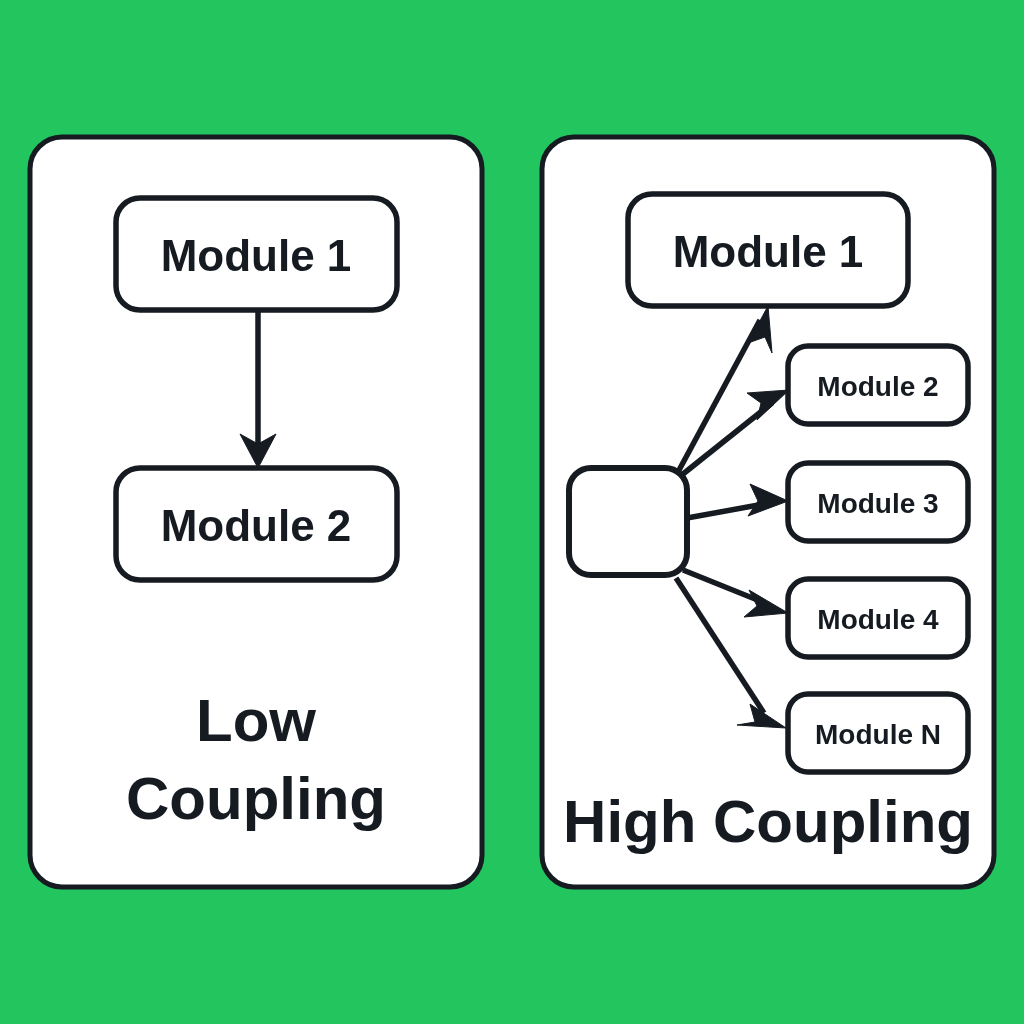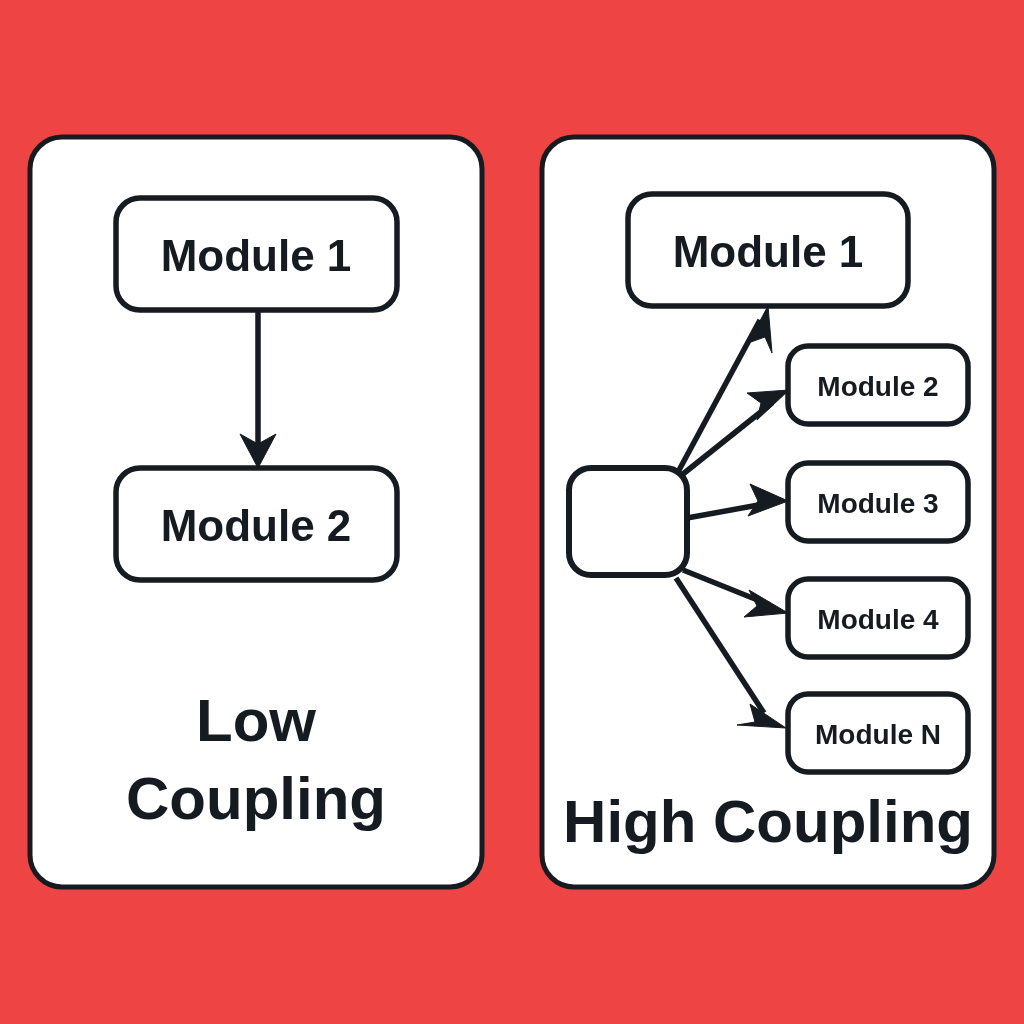--- a/index.html
+++ b/index.html
@@ -11,21 +11,21 @@
   body {
     width: 1024px;
     height: 1024px;
     font-family: "Liberation Sans", sans-serif;
     overflow: hidden;
   }
   #canvas {
     position: relative;
     width: 1024px;
     height: 1024px;
-    background: #ef4444;
+    background: #22c55e;
   }
   svg.diagram {
     position: absolute;
     top: 0;
     left: 0;
     width: 1024px;
     height: 1024px;
     display: block;
   }
   .panel-rect {

